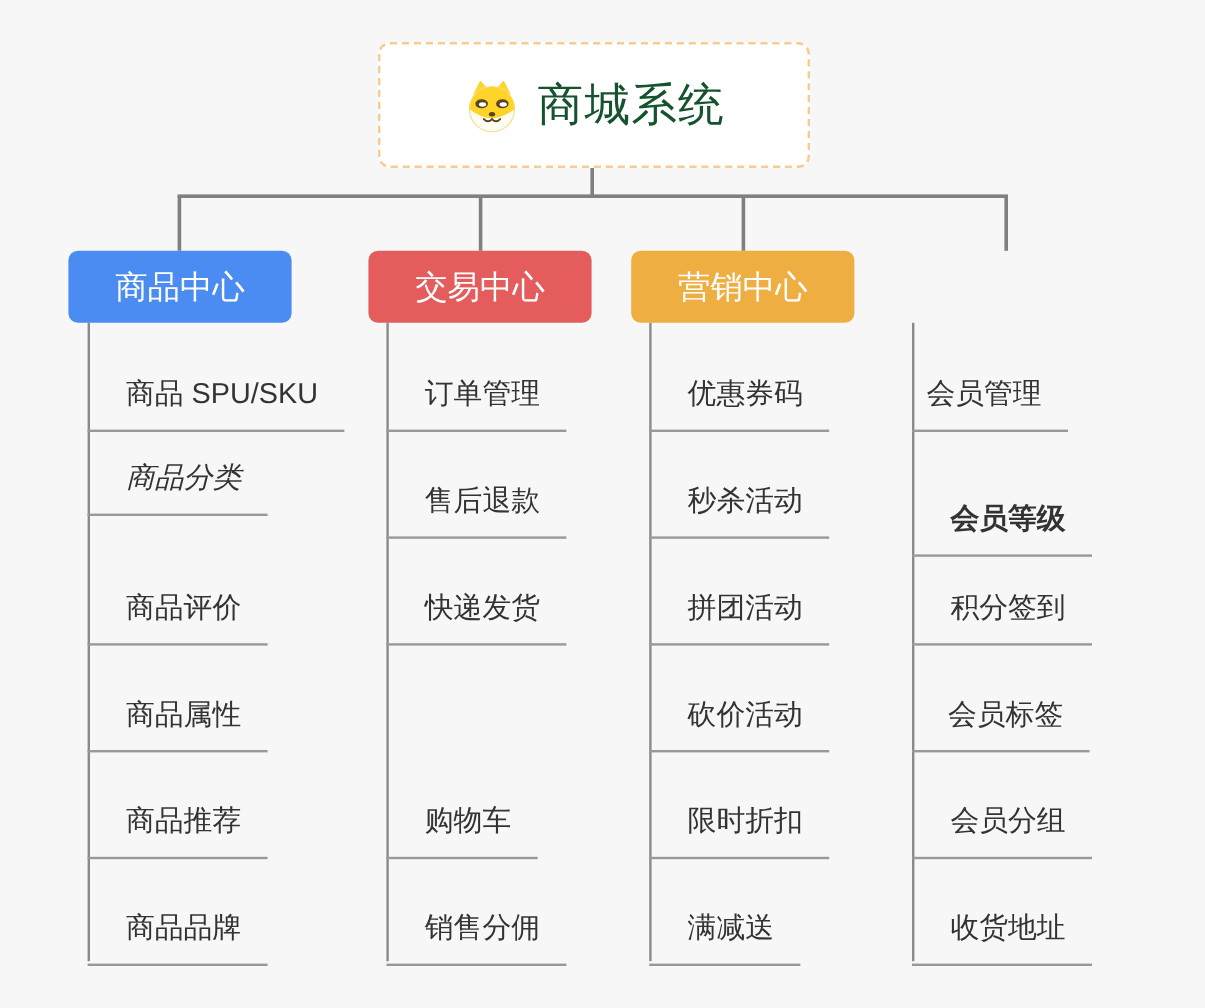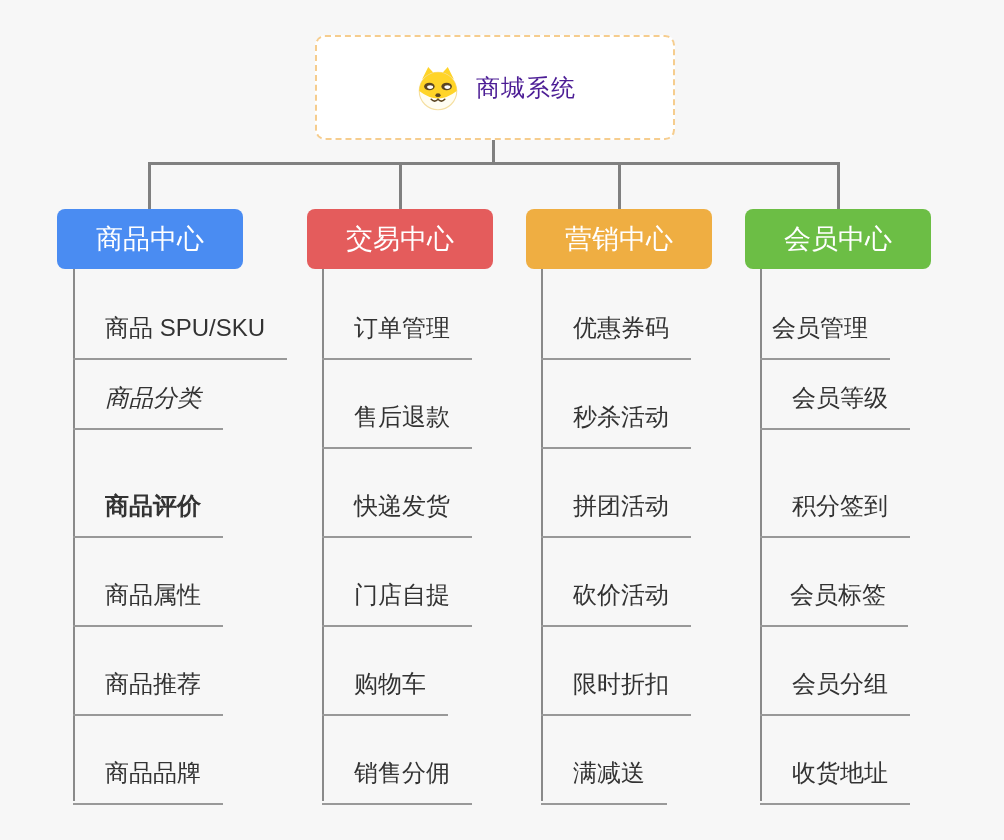--- a/index.html
+++ b/index.html
@@ -18,22 +18,22 @@
   .root-node{
     position:absolute;left:315px;top:35px;width:360px;height:105px;
     background:#ffffff;
     border:2px dashed #f6cd8e;
     border-radius:10px;
     box-sizing:border-box;
     display:flex;align-items:center;justify-content:center;gap:14px;
     cursor:pointer;
   }
   .root-title{
-    font-size:24px;
-    color:#4c1d95;
+    font-size:38px;
+    color:#14532d;
     letter-spacing:1px;
   }
   .branch-node{
     position:absolute;top:209px;width:186px;height:60px;
     border-radius:8px;
     color:#ffffff;
     font-size:27px;
     display:flex;align-items:center;justify-content:center;
     cursor:pointer;
   }
@@ -78,59 +78,53 @@
 
   <div class="branch-node" style="left: 57px; background-color: rgb(74, 140, 242); align-items: center;">
     <span>商品中心</span>
   </div>
   <div class="branch-node" style="left: 307px; background-color: rgb(228, 92, 92);">
     <span>交易中心</span>
   </div>
   <div class="branch-node" style="left: 526px; background-color: rgb(239, 174, 66);">
     <span>营销中心</span>
   </div>
-  <div class="branch-node" style="left: 745px; background-color: rgb(108, 190, 69);">
-    <span>会员中心</span>
-  </div>
 
   <div class="trunk" style="left:73px;top:269px;height:532px;"></div>
   <div class="trunk" style="left:322px;top:269px;height:532px;"></div>
   <div class="trunk" style="left:541px;top:269px;height:532px;"></div>
   <div class="trunk" style="left:760px;top:269px;height:532px;"></div>
 
   <div class="leaf" style="left:73px;top:312px;">
       <span>商品 SPU/SKU</span>
     </div>
   <div class="leaf" style="left:73px;top:382px;font-style:italic;">
       <span>商品分类</span>
     </div>
-  <div class="leaf" style="left:73px;top:490px;font-weight:bold;">
+  <div class="leaf" style="left:73px;top:490px;">
       <span>商品评价</span>
     </div>
   <div class="leaf" style="left:73px;top:579px;">
       <span>商品属性</span>
     </div>
   <div class="leaf" style="left:73px;top:757px;">
       <span>商品品牌</span>
     </div>
   <div class="leaf" style="left:73px;top:668px;">
       <span>商品推荐</span>
     </div>
 
   <div class="leaf" style="left:322px;top:312px;">
       <span>订单管理</span>
     </div>
   <div class="leaf" style="left:322px;top:401px;">
       <span>售后退款</span>
     </div>
   <div class="leaf" style="left:322px;top:490px;">
       <span>快递发货</span>
-    </div>
-  <div class="leaf" style="left:322px;top:579px;">
-      <span>门店自提</span>
     </div>
   <div class="leaf" style="left:322px;top:668px;">
       <span>购物车</span>
     </div>
   <div class="leaf" style="left:322px;top:757px;">
       <span>销售分佣</span>
     </div>
 
   <div class="leaf" style="left:541px;top:312px;">
       <span>优惠券码</span>
@@ -147,21 +141,21 @@
   <div class="leaf" style="left:541px;top:668px;">
       <span>限时折扣</span>
     </div>
   <div class="leaf" style="left:541px;top:757px;">
       <span>满减送</span>
     </div>
 
   <div class="leaf" style="left:760px;top:312px;padding-left:12px;">
       <span>会员管理</span>
     </div>
-  <div class="leaf" style="left:760px;top:382px;">
+  <div class="leaf" style="left:760px;top:416px;font-weight:bold;">
       <span>会员等级</span>
     </div>
   <div class="leaf" style="left:760px;top:490px;">
       <span>积分签到</span>
     </div>
   <div class="leaf" style="left:760px;top:579px;padding-left:30px;">
       <span>会员标签</span>
     </div>
   <div class="leaf" style="left:760px;top:668px;">
       <span>会员分组</span>

